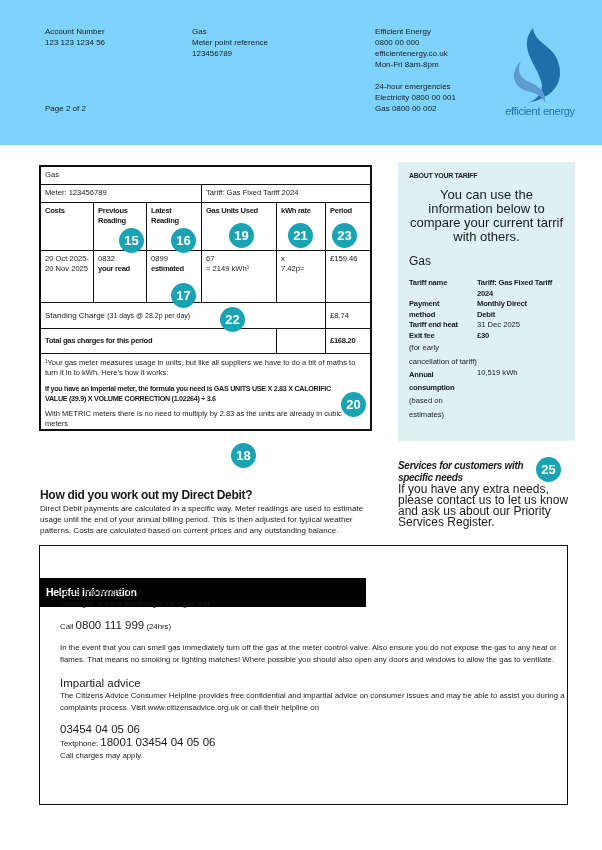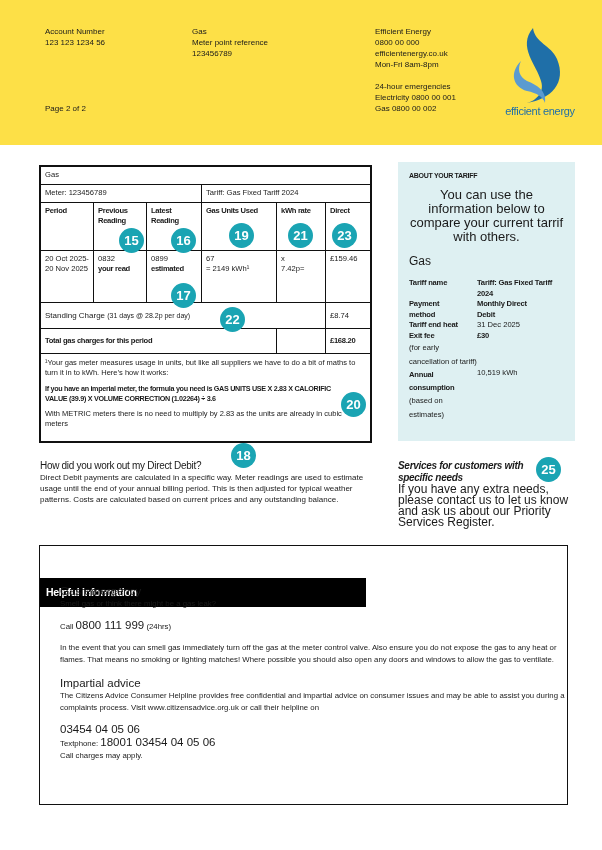--- a/index.html
+++ b/index.html
@@ -1,19 +1,19 @@
 <!DOCTYPE html>
 <html><head>
 <meta charset="utf-8">
 <style>
   * { box-sizing: border-box; margin: 0; padding: 0; }
   html, body { width: 602px; height: 850px; background: #ffffff; overflow: hidden; }
   body { font-family: "Liberation Sans", sans-serif; color: #1a1a1a; position: relative; font-size: 8px; }
 
-  .header { position: absolute; left: 0; top: 0; width: 602px; height: 145px; background: #fde047; }
+  .header { position: absolute; left: 0; top: 0; width: 602px; height: 145px; background: #7dd3fc; }
   .hcol { position: absolute; font-size: 8px; line-height: 11px; color: #1a1a1a; }
   .hcol div { white-space: nowrap; }
   .logo { position: absolute; left: 485px; top: 25px; width: 110px; height: 100px; }
   .logo-text { position: absolute; left: 0; top: 80px; width: 110px; font-size: 11px; color: #1f6fa8; letter-spacing: -0.3px; text-align: center; }
 
   .bill { position: absolute; left: 39px; top: 165px; width: 333px; border: 1px solid #111; }
   .bill table { width: 100%; border-collapse: collapse; font-size: 7.6px; line-height: 10px; }
   .bill td { border: 1px solid #111; padding: 3px 4px; vertical-align: top; }
   .bill .b { font-weight: bold; }
   .bill .tight { letter-spacing: -0.3px; }
@@ -21,21 +21,21 @@
   .badge { position: absolute; width: 25px; height: 25px; border-radius: 50%; background: #1aa4b3; color: #fff; font-weight: bold; font-size: 13px; line-height: 25px; text-align: center; font-family: "Liberation Sans", sans-serif; }
 
   .tariff { position: absolute; left: 398px; top: 162px; width: 177px; height: 279px; background: #def0f2; padding: 10px 11px; }
   .tariff h3 { font-size: 7px; font-weight: bold; letter-spacing: -0.3px; margin-bottom: 9px; }
   .tariff p { font-size: 13px; line-height: 14px; text-align: center; }
   .tariff .gas-title { font-size: 12px; margin-top: 10px; margin-bottom: 6px; height: 18px; }
   .tgrid { display: grid; grid-template-columns: 68px 1fr; font-size: 7.6px; line-height: 10.5px; }
   .tgrid .b { font-weight: bold; letter-spacing: -0.2px; }
 
   .dd { position: absolute; left: 40px; top: 460px; width: 330px; }
-  .dd h2 { font-size: 10px; font-weight: normal; letter-spacing: -0.3px; margin-bottom: 1px; }
+  .dd h2 { font-size: 12px; font-weight: bold; letter-spacing: -0.3px; margin-bottom: 1px; margin-top: 28px; }
   .dd p { font-size: 8px; line-height: 11px; }
 
   .svc { position: absolute; left: 398px; top: 460px; width: 180px; }
   .svc h2 { font-size: 10px; font-weight: bold; letter-spacing: -0.3px; line-height: 12px; font-style: italic; }
   .svc p { font-size: 12px; line-height: 11px; }
 
   .help { position: absolute; left: 39px; top: 545px; width: 529px; height: 260px; border: 1px solid #111; }
   .help-head { position: absolute; left: 0; top: 0; width: 326px; height: 29px; background: #000; color: #fff; font-weight: bold; font-size: 10.5px; line-height: 29px; padding-left: 6px; letter-spacing: -0.3px; margin-top: 32px; }
   .help-body { position: absolute; left: 20px; top: 38px; width: 515px; }
   .help h4 { font-size: 11.5px; font-weight: normal; line-height: 14px; }
@@ -82,26 +82,26 @@
   <table>
     <tbody>
         <tr>
           <td colspan="6" style="height:18px">Gas</td>
         </tr>
     <tr>
       <td colspan="3" style="height:18px">Meter: 123456789</td>
       <td colspan="3">Tariff: Gas Fixed Tariff 2024</td>
     </tr>
     <tr style="height:48px">
-      <td class="b tight" style="width:53px">Period</td>
+      <td class="b tight" style="width:53px">Costs</td>
       <td class="b tight" style="width:53px">Previous Reading</td>
       <td class="b tight" style="width:55px">Latest Reading</td>
       <td class="b tight" style="width:75px">Gas Units Used</td>
       <td class="b tight" style="width:49px">kWh rate</td>
-      <td class="b tight">Direct</td>
+      <td class="b tight">Period</td>
     </tr>
     <tr style="height:52px">
       <td style="white-space:nowrap">
         <div>20 Oct 2025-</div>
         <div>20 Nov 2025</div>
       </td>
       <td>
         <div>0832</div>
         <div class="b tight">your read</div>
       </td>
@@ -125,21 +125,21 @@
         <span style="font-size:7px">(31 days @ 28.2p per day)</span>
       </td>
       <td style="vertical-align:middle">£8.74</td>
     </tr>
     <tr style="height:25px">
       <td colspan="4" class="b tight" style="vertical-align:middle">Total gas charges for this period</td>
       <td></td>
       <td class="b tight" style="vertical-align:middle">£168.20</td>
     </tr>
     <tr>
-      <td colspan="6" style="padding:4px 4px 12px">
+      <td colspan="6" style="padding:4px 4px 0">
         <p style="font-size:7.5px;line-height:10px">¹Your gas meter measures usage in units, but like all suppliers we have to do a bit of maths to turn it in to kWh. Here’s how it works:</p>
         <p class="b" style="font-size:7.2px;line-height:10px;margin-top:6px;padding-right:34px;letter-spacing:-0.3px">If you have an imperial meter, the formula you need is GAS UNITS USE X 2.83 X CALORIFIC VALUE (39.9) X VOLUME CORRECTION (1.02264) ÷ 3.6</p>
         <p style="font-size:7.5px;line-height:10px;margin-top:5px">With METRIC meters there is no need to multiply by 2.83 as the units are already in cubic meters</p>
       </td>
     </tr>
   </tbody>
     </table>
 </div>
 
 <div class="badge" style="left:119px;top:228px">15</div>

